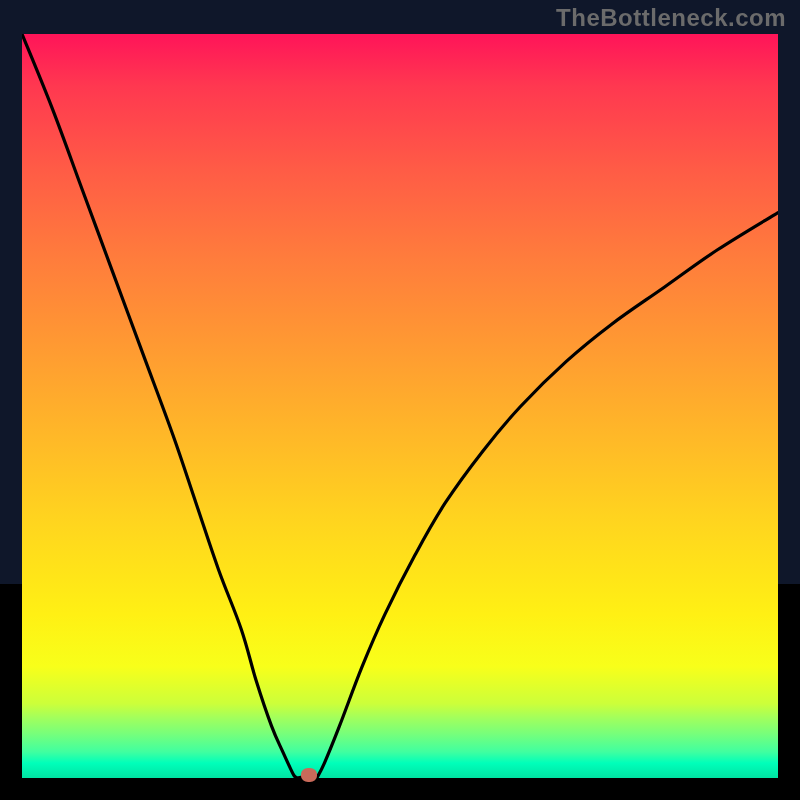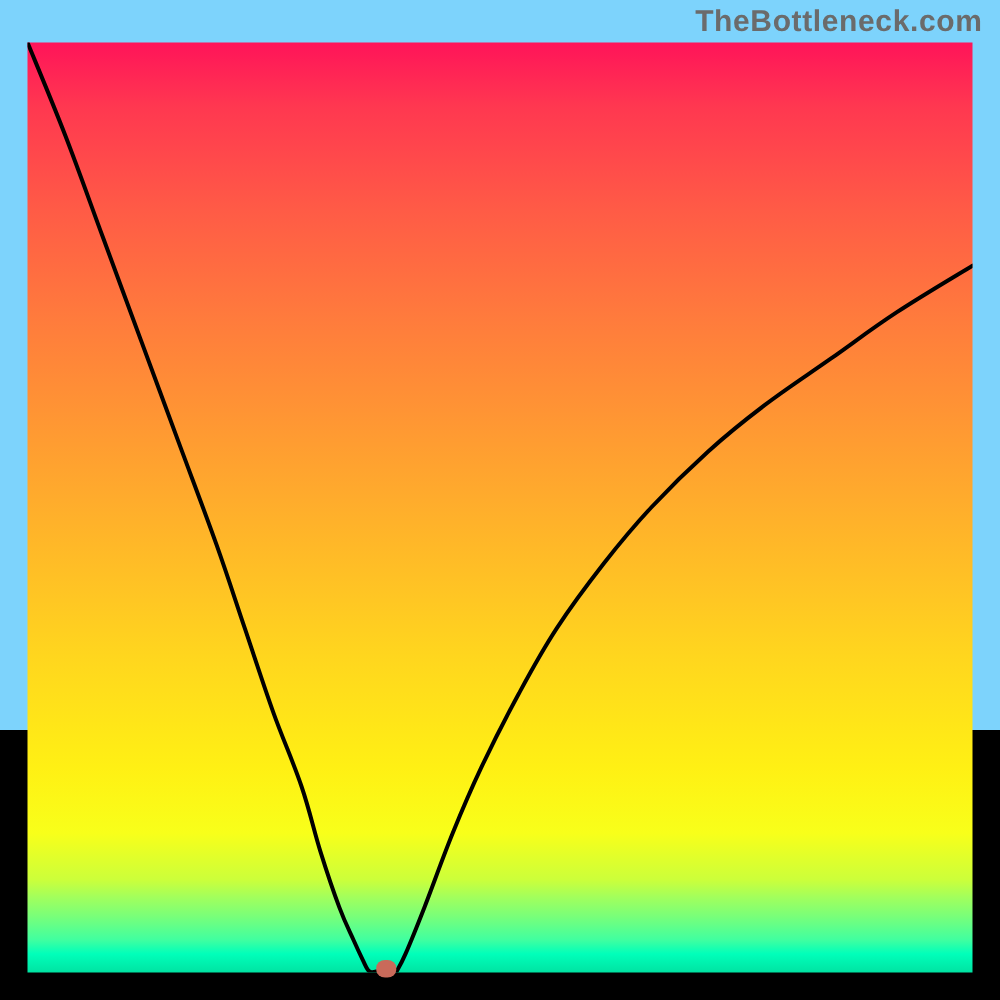--- a/index.html
+++ b/index.html
@@ -7,21 +7,21 @@
     padding: 0;
     width: 800px;
     height: 800px;
     background: #000;
     overflow: hidden;
   }
   .outer {
     position: relative;
     width: 800px;
     height: 584px;
-    background: #7dd3fc;
+    background: #0f172a;
   }
   .watermark {
     position: absolute;
     top: 4px;
     right: 14px;
     font-family: Arial, Helvetica, sans-serif;
     font-size: 24px;
     font-weight: bold;
     color: #6b6b6b;
     letter-spacing: 0.5px;

